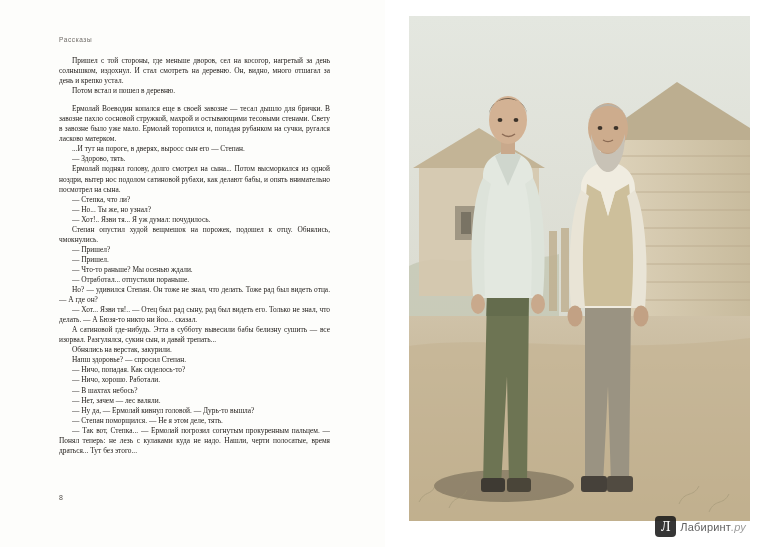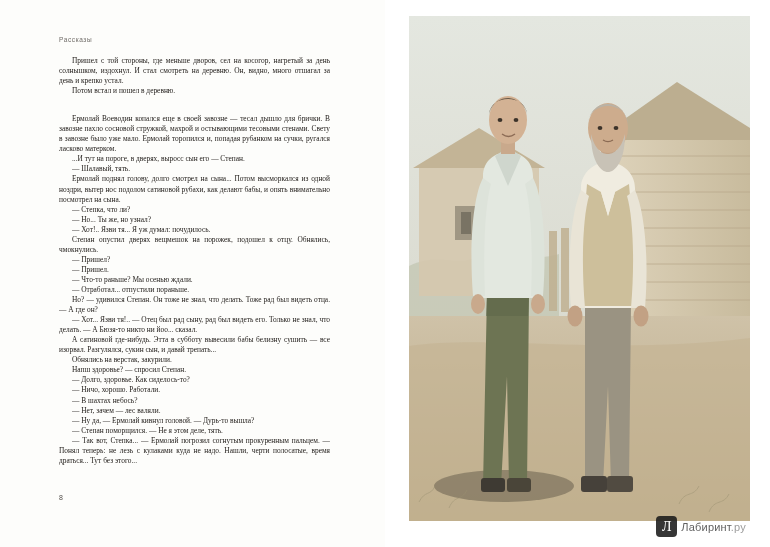--- a/index.html
+++ b/index.html
@@ -49,21 +49,21 @@
     -webkit-hyphens: auto;
     hyphens: auto;
   }
   .text-column p {
     margin: 0;
   }
   .text-column p.ind {
     text-indent: 13px;
   }
   .text-column p.gap {
-    margin-top: 18px;
+    margin-top: 8px;
   }
   .folio {
     position: absolute;
     left: 59px;
     top: 494px;
     font-family: "Liberation Sans", sans-serif;
     font-size: 7px;
     color: #55504c;
   }
   
@@ -104,52 +104,52 @@
     font-size: 14px;
     line-height: 21px;
     text-align: center;
   }
   .wm-text {
     font-family: "Liberation Sans", sans-serif;
     font-size: 11px;
     color: #4a4a4a;
     letter-spacing: 0.2px;
   }
-  .wm-text .accent { color: #8e8e8e; }
+  .wm-text .accent { color: #8e8e8e; font-style: italic; }
 </style>
 </head>
 <body>
 
 <div class="spread">
 
   <div class="page-left">
 
     <div class="running-head">Рассказы</div>
 
     <div class="text-column">
       <p class="ind">Пришел с той стороны, где меньше дворов, сел на косогор, нагретый за день солнышком, издохнул. И стал смотреть на деревню. Он, видно, много отшагал за день и крепко устал.</p>
       <p class="ind">Потом встал и пошел в деревню.</p>
       <p class="ind gap">Ермолай Воеводин копался еще в своей завозне — тесал дышло для брички. В завозне пахло сосновой стружкой, махрой и остывающими тесовыми стенами. Свету в завозне было уже мало. Ермолай торопился и, попадая рубанком на сучки, ругался ласково матерком.</p>
       <p class="ind">...И тут на пороге, в дверях, выросс сын его — Степан.</p>
-      <p class="ind">— Шалавый, тять.</p>
+      <p class="ind">— Здорово, тять.</p>
       <p class="ind">Ермолай поднял голову, долго смотрел на сына... Потом высморкался из одной ноздри, вытер нос подолом сатиновой рубахи, как делают бабы, и опять внимательно посмотрел на сына.</p>
       <p class="ind">— Степка, что ли?</p>
       <p class="ind">— Но... Ты же, но узнал?</p>
       <p class="ind">— Хот!.. Язви тя... Я уж думал: почудилось.</p>
-      <p class="ind">Степан опустил дверях вещмешок на порожек, подошел к отцу. Обнялись, чмокнулись.</p>
+      <p class="ind">Степан опустил худой вещмешок на порожек, подошел к отцу. Обнялись, чмокнулись.</p>
       <p class="ind">— Пришел?</p>
       <p class="ind">— Пришел.</p>
       <p class="ind">— Что-то раньше? Мы осенью ждали.</p>
       <p class="ind">— Отработал... отпустили пораньше.</p>
       <p class="ind">Но? — удивился Степан. Он тоже не знал, что делать. Тоже рад был видеть отца. — А где он?</p>
       <p class="ind">— Хот... Язви тя!.. — Отец был рад сыну, рад был видеть его. Только не знал, что делать. — А Бюзя-то никто ни йоо... сказал.</p>
       <p class="ind">А сатиновой где-нибудь. Этта в субботу вывесили бабы белизну сушить — все изорвал. Разгулялся, сукин сын, и давай трепать...</p>
       <p class="ind">Обнялись на верстак, закурили.</p>
       <p class="ind">Напш здоровье? — спросил Степан.</p>
-      <p class="ind">— Долго, здоровье. Как сиделось-то?</p>
+      <p class="ind">— Ничо, попадая. Как сиделось-то?</p>
       <p class="ind">— Ничо, хорошо. Работали.</p>
       <p class="ind">— В шахтах небось?</p>
       <p class="ind">— Нет, зачем — лес валяли.</p>
       <p class="ind">— Ну да, — Ермолай кивнул головой. — Дурь-то вышла?</p>
       <p class="ind">— Степан поморщился. — Не я этом деле, тять.</p>
       <p class="ind">— Так вот, Степка... — Ермолай погрозил согнутым прокуренным пальцем. — Понял теперь: не лезь с кулаками куда не надо. Нашли, черти полосатые, время драться... Тут без этого...</p>
     </div>
 
     <div class="folio">8</div>
   </div>

